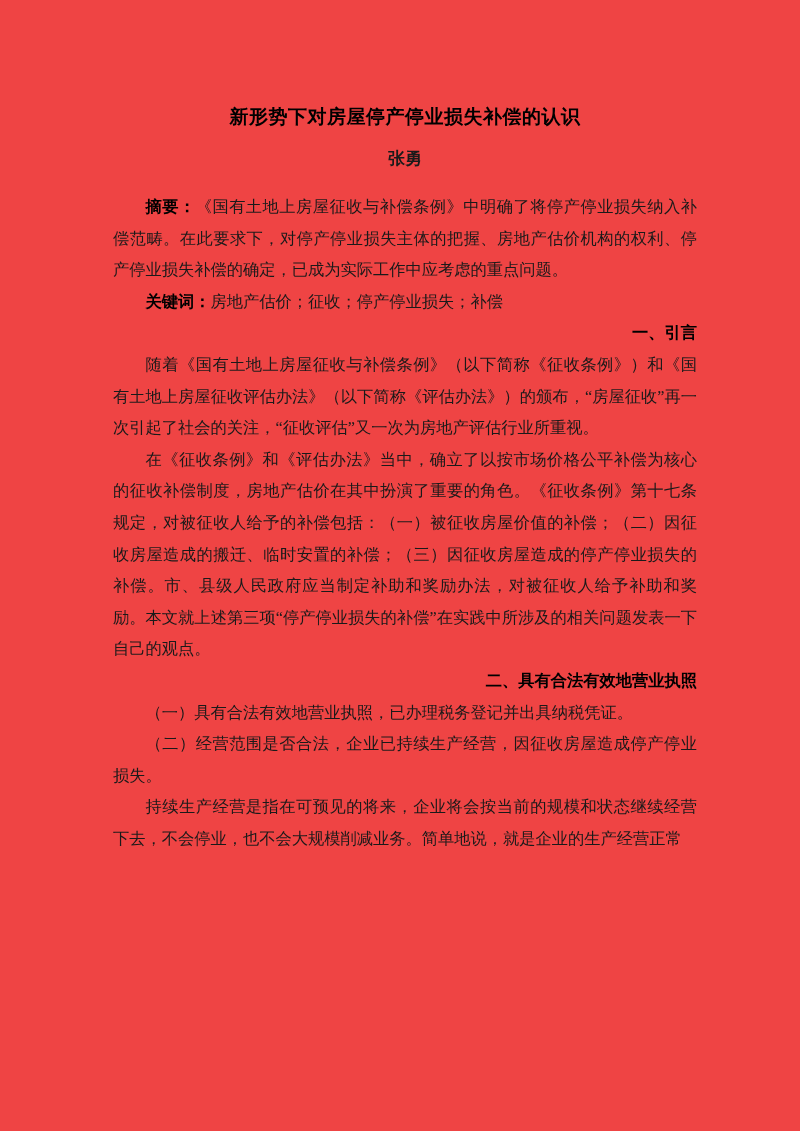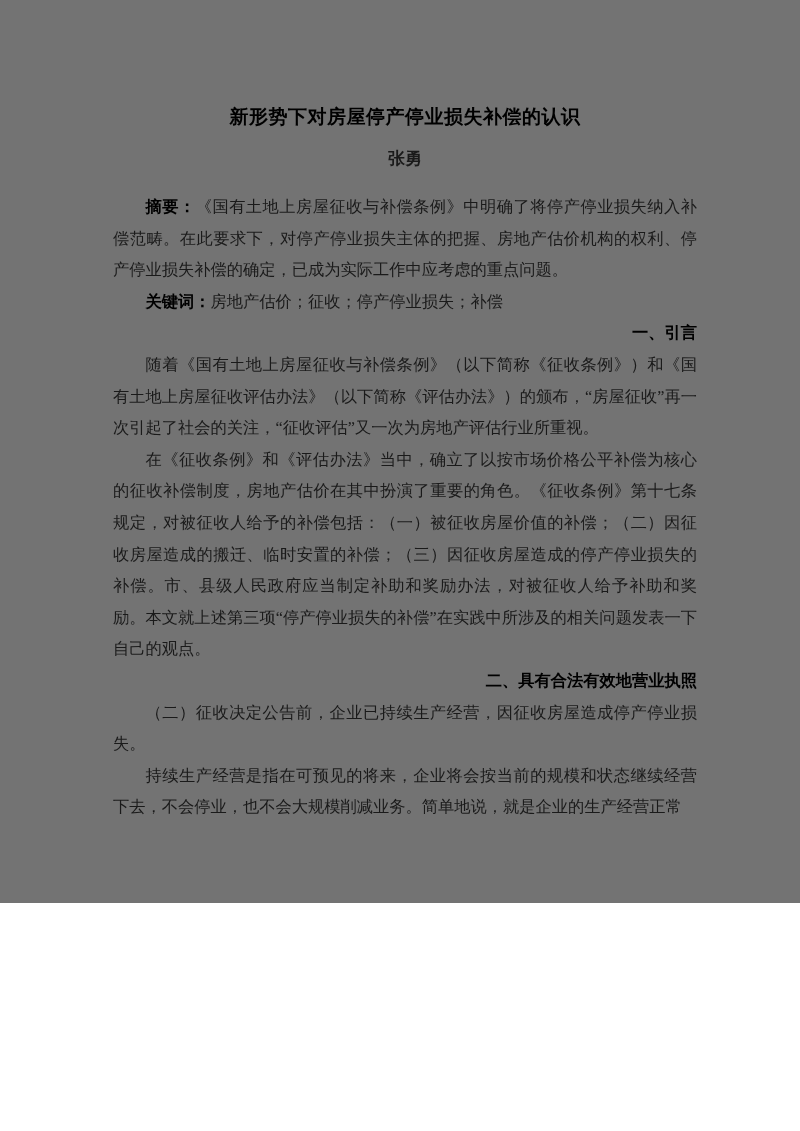--- a/index.html
+++ b/index.html
@@ -3,22 +3,22 @@
 <meta charset="utf-8">
 <style>
   html, body {
     margin: 0;
     padding: 0;
     background: #ffffff;
   }
   .page {
     position: relative;
     width: 800px;
-    height: 903px;
-    background: #737373;
+    height: 1131px;
+    background: #ef4444;
     overflow: hidden;
     font-family: "Liberation Serif", "DejaVu Serif", serif;
     color: #1a1a1a;
   }
   .content {
     position: absolute;
     left: 113px;
     top: 104px;
     width: 584px;
   }
@@ -80,21 +80,22 @@
 
       <h2 class="heading">一、引言</h2>
 
       <p class="para">随着《国有土地上房屋征收与补偿条例》（以下简称《征收条例》）和《国有土地上房屋征收评估办法》（以下简称《评估办法》）的颁布，“房屋征收”再一次引起了社会的关注，“征收评估”又一次为房地产评估行业所重视。</p>
 
       <p class="para">在《征收条例》和《评估办法》当中，确立了以按市场价格公平补偿为核心的征收补偿制度，房地产估价在其中扮演了重要的角色。《征收条例》第十七条规定，对被征收人给予的补偿包括：（一）被征收房屋价值的补偿；（二）因征收房屋造成的搬迁、临时安置的补偿；（三）因征收房屋造成的停产停业损失的补偿。市、县级人民政府应当制定补助和奖励办法，对被征收人给予补助和奖励。本文就上述第三项“停产停业损失的补偿”在实践中所涉及的相关问题发表一下自己的观点。</p>
 
       <h2 class="heading">二、具有合法有效地营业执照</h2>
 
 
+      <p class="para">（一）具有合法有效地营业执照，已办理税务登记并出具纳税凭证。</p>
 
 
-      <p class="para">（二）征收决定公告前，企业已持续生产经营，因征收房屋造成停产停业损失。</p>
+      <p class="para">（二）经营范围是否合法，企业已持续生产经营，因征收房屋造成停产停业损失。</p>
 
       <p class="para">持续生产经营是指在可预见的将来，企业将会按当前的规模和状态继续经营下去，不会停业，也不会大规模削减业务。简单地说，就是企业的生产经营正常</p>
 
     </div>
   </div>
 </div>
 
 </body></html>

